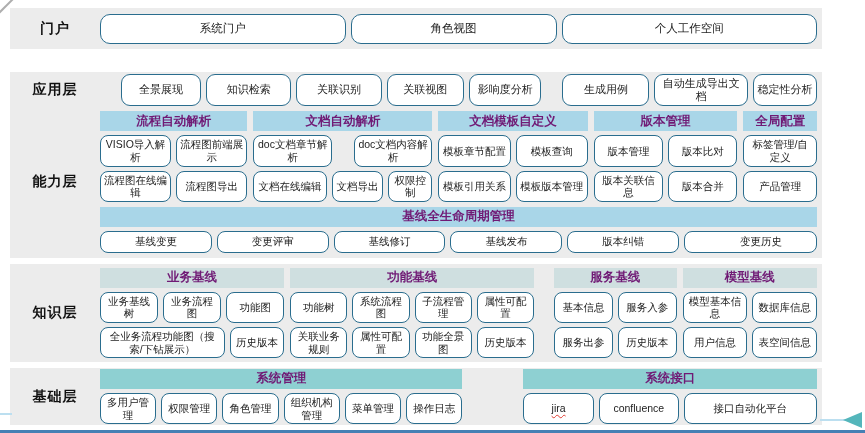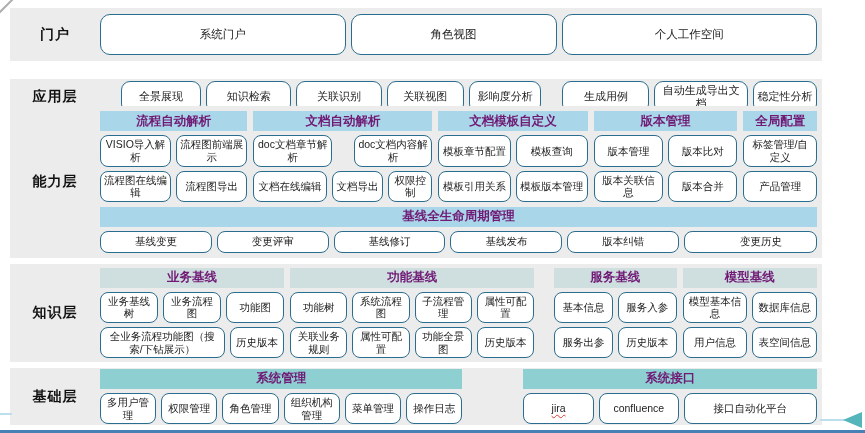--- a/index.html
+++ b/index.html
@@ -48,35 +48,35 @@
   .br-line{position:absolute;left:820px;top:419px;width:28px;height:2px;background:var(--line,#bcdff0);}
   .br-arrow{position:absolute;left:843px;top:412px;width:0;height:0;
     border-top:8px solid transparent;border-bottom:8px solid transparent;
     border-right:19px solid var(--arrow,#54b6bb);}
   .bottom-edge{position:absolute;left:0;top:430px;width:865px;height:3px;background:var(--edge,#4680b4);}
 </style>
 </head>
 <body style="--band: #ececec; --hdr-blue: #a9d6e8; --hdr-pale: #cfdfe0; --hdr-teal: #8ed0d2; --border: #2a6d8e; --line: #bcdff0; --arrow: #54b6bb; --edge: #4680b4;">
 
 <div id="diagram">
-    <div class="band portal" style="top: 8px; height: 53px;">
+    <div class="band portal" style="top: 8px; height: 41px;">
       <div class="band-label">门户</div>
       <div class="band-content">
         <div class="section-row">
           <div class="group" style="flex-grow: 1;">
             <div class="btn-row">
               <div class="box" style="flex-grow: 24;">系统门户</div>
               <div class="box" style="flex-grow: 20;">角色视图</div>
               <div class="box" style="flex-grow: 25;">个人工作空间</div>
             </div>
           </div>
         </div>
       </div>
     </div>
-    <div class="band application" style="top: 79px; height: 36px; gap: 21px;">
+    <div class="band application" style="top: 72px; height: 36px; gap: 21px;">
       <div class="band-label">应用层</div>
       <div class="band-content">
         <div class="section-row">
           <div class="group" style="flex-grow: 1;">
             <div class="btn-row">
               <div class="box" style="flex-grow: 84;">全景展现</div>
               <div class="box" style="flex-grow: 90;">知识检索</div>
               <div class="box" style="flex-grow: 90;">关联识别</div>
               <div class="box" style="flex-grow: 81;">关联视图</div>
               <div class="box" style="flex-grow: 75;">影响度分析</div>

